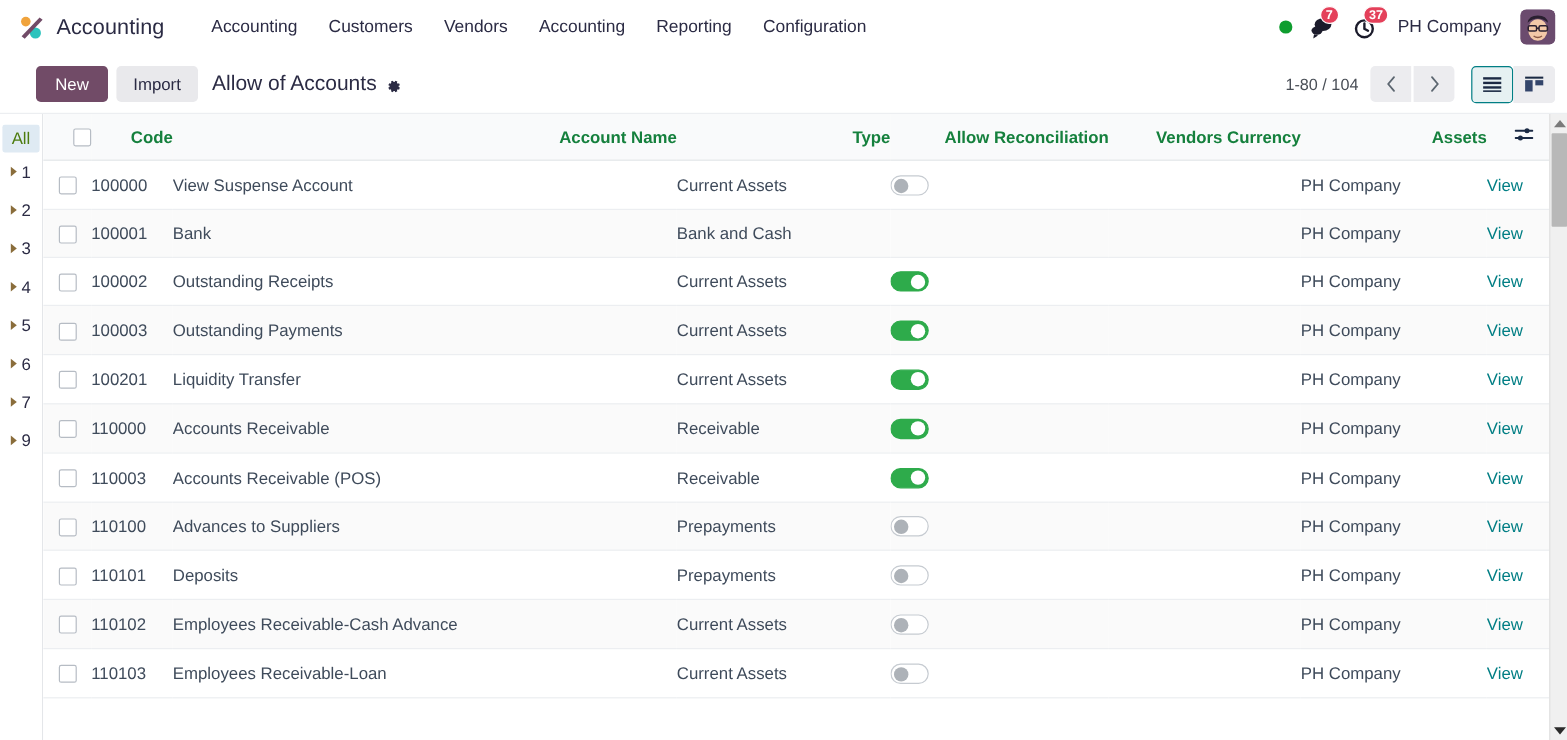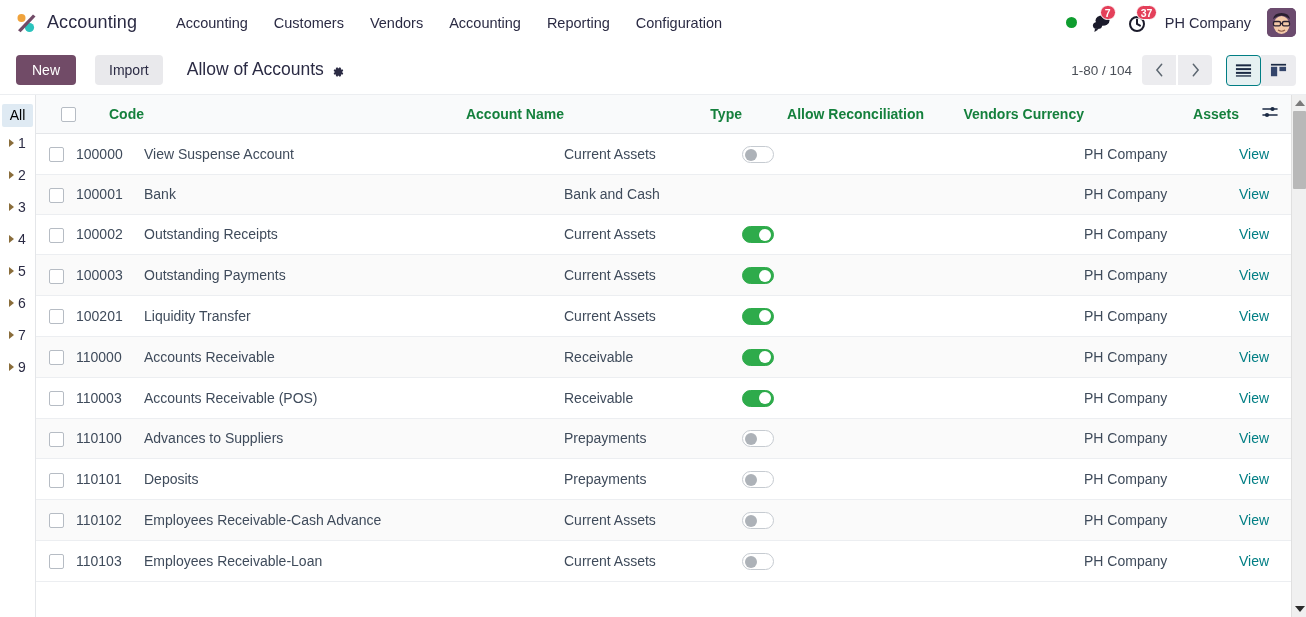--- a/index.html
+++ b/index.html
@@ -63,24 +63,23 @@
     width: 29px; height: 29px; border-radius: 5px;
     background: #6b4b6e; overflow: hidden; cursor: pointer;
     position: relative; display: block;
   }
 
   
   .control-panel {
     height: 50px;
     background: #ffffff;
     display: flex; align-items: center;
-    padding: 0 12px 0 16px;
+    padding: 0 12px 0 30px;
     position: relative;
     border-bottom: 1px solid #eceef1;
-    gap: 12px;
   }
   .btn-new {
     background: #714b67; color: #fff;
     border: none; border-radius: 4px;
     font-size: 14px; padding: 7px 16px;
     cursor: pointer; font-family: inherit;
   }
   .btn-import {
     background: #e9e9ec; color: #2b2b44;
     border: none; border-radius: 4px;
@@ -159,21 +158,21 @@
     position: relative;
   }
   .sidebar {
     width: 36px; flex: 0 0 36px;
     background: #ffffff;
     border-right: 1px solid #e4e6e9;
     padding-top: 9px;
     overflow: hidden;
   }
   .side-all {
-    background: #dfeaf3; color: #000000;
+    background: #dfeaf3; color: #4d7c0f;
     font-size: 14px; text-align: center;
     padding: 3px 0 4px; margin: 0 2px;
     border-radius: 2px; cursor: pointer;
   }
   .side-row {
     display: flex; align-items: center; gap: 4px;
     font-size: 14px; color: #2b2b44;
     padding: 8px 0 8px 9px; cursor: pointer;
   }
   .caret {

